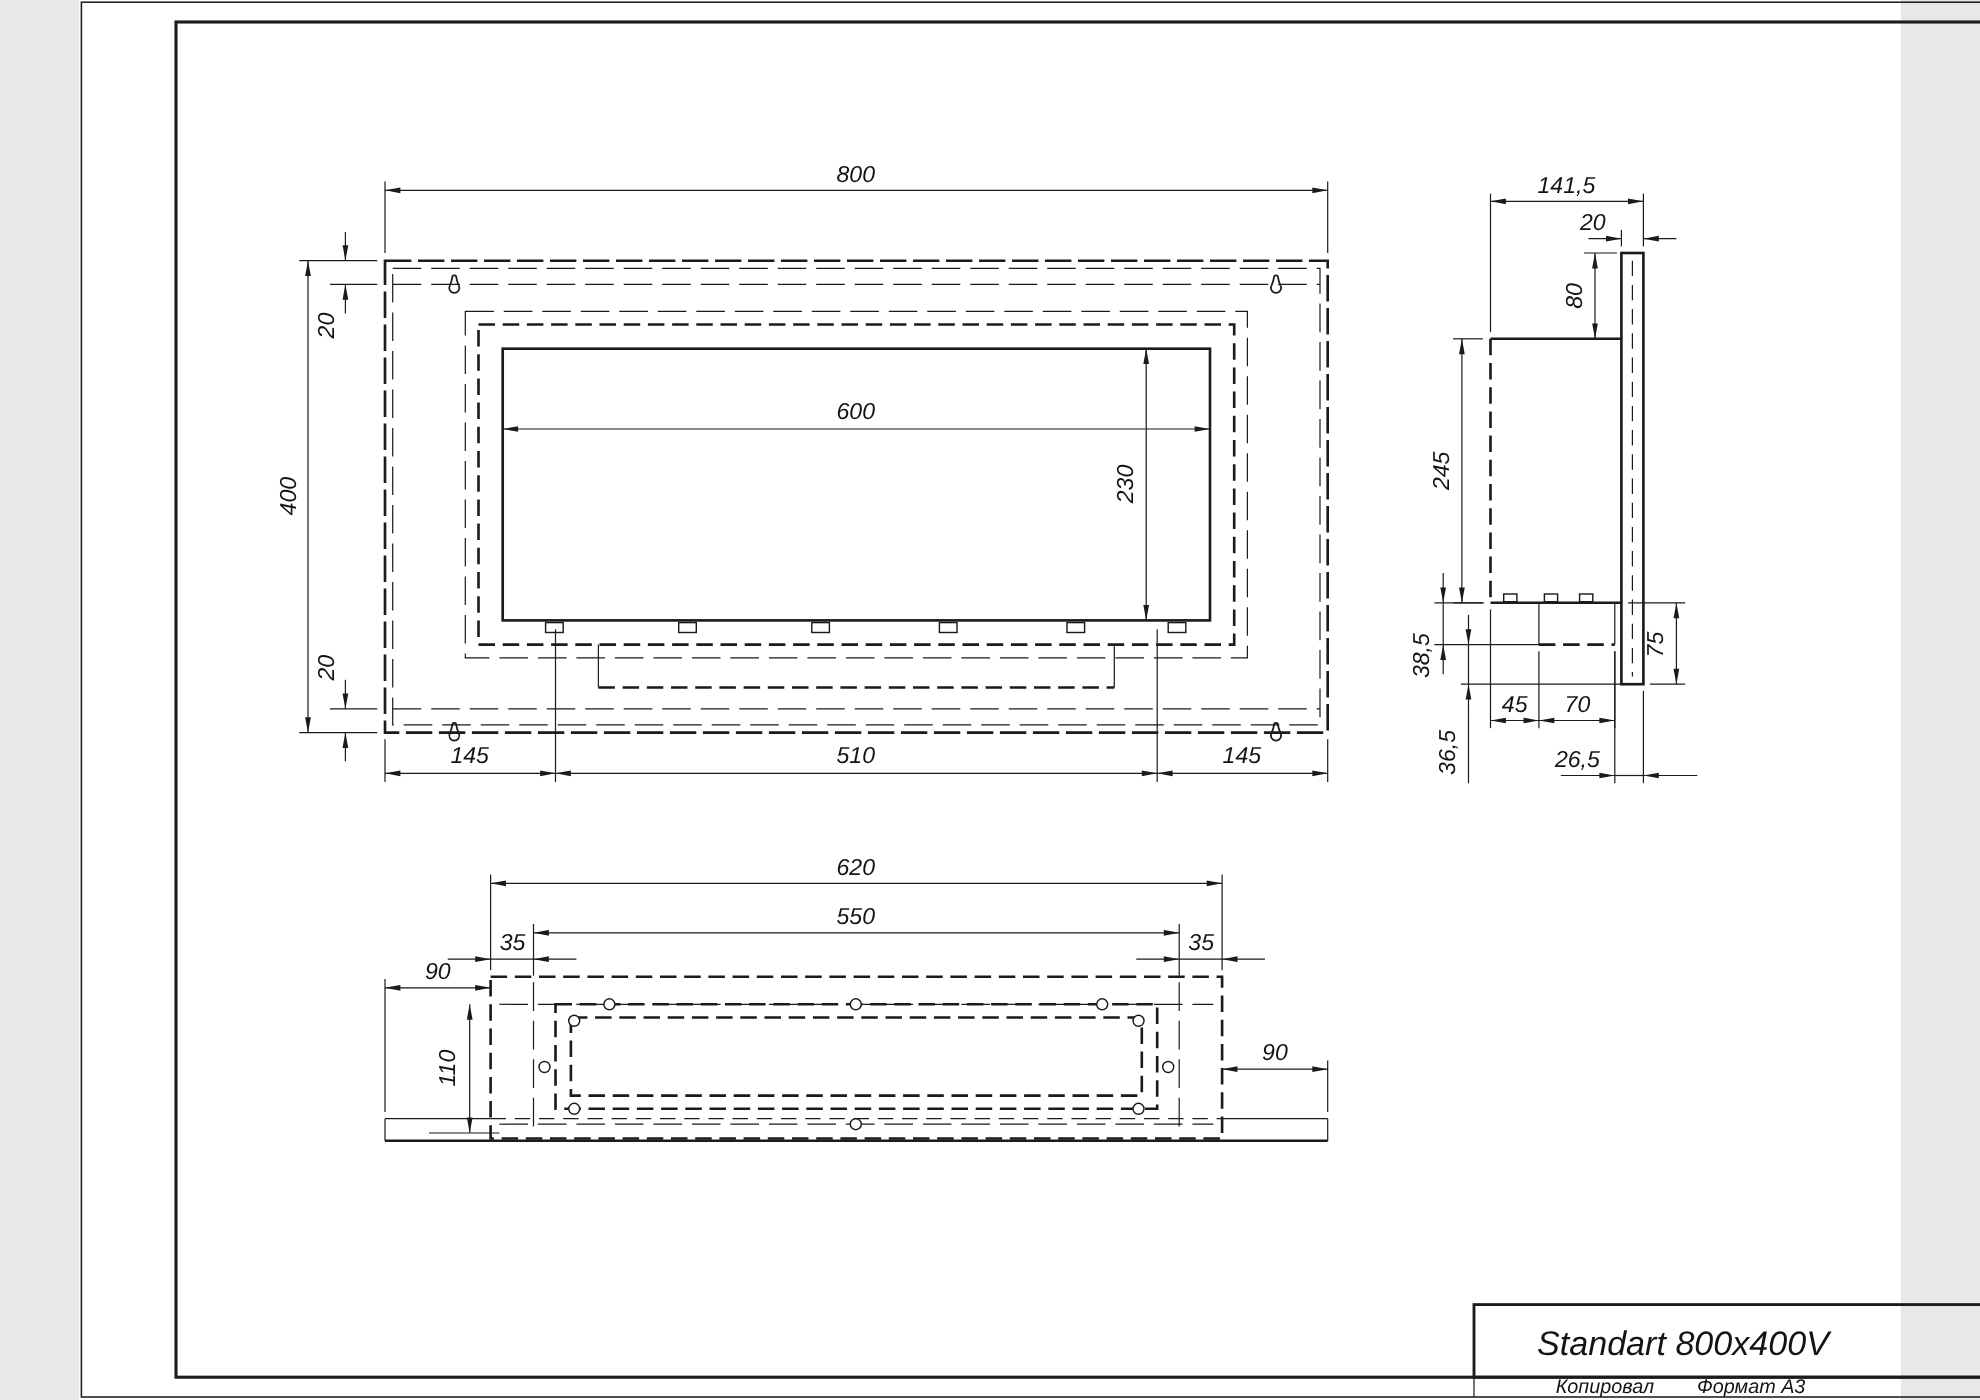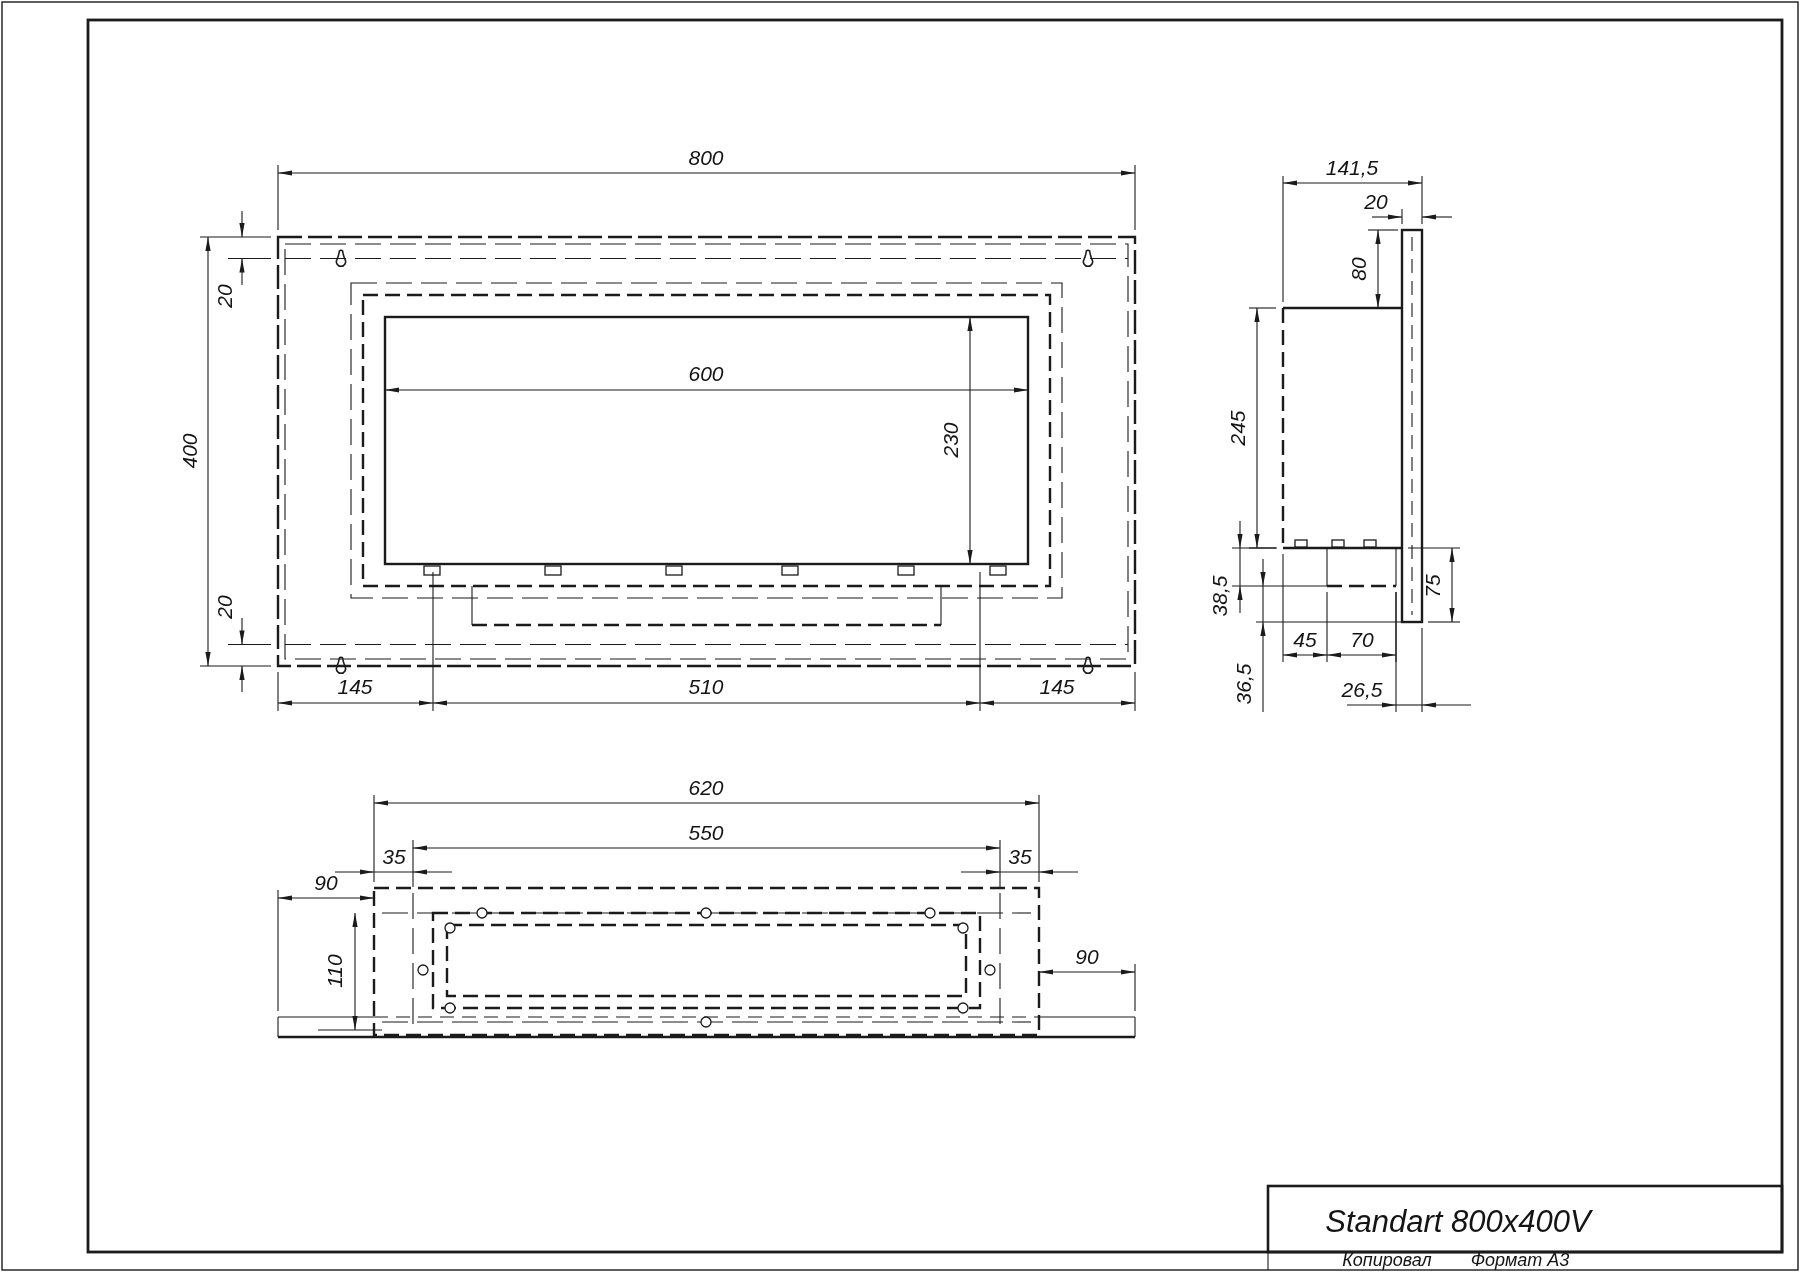--- a/index.html
+++ b/index.html
@@ -1,16 +1,16 @@
 <!DOCTYPE html>
 <html><head>
 <meta charset="utf-8">
 <style>
   html,body{margin:0;padding:0;background:#e8e8e8;}
-  .sheet{position:relative;width:1800px;height:1273px;background:#ffffff;margin:0 auto;}
+  .sheet{position:relative;width:1656px;height:1273px;background:#ffffff;margin:0 auto;}
   svg{display:block;}
   .thick{stroke:#1b1b1b;stroke-width:2.4;fill:none;}
   .thick-dash{stroke:#1b1b1b;stroke-width:2.4;fill:none;stroke-dasharray:24 6;}
   .hid{stroke:#1b1b1b;stroke-width:2.4;fill:none;stroke-dasharray:15 7;}
   .thin{stroke:#1b1b1b;stroke-width:1.1;fill:none;}
   .thin-dash{stroke:#1b1b1b;stroke-width:1.1;fill:none;stroke-dasharray:26 9;}
   .thin-dash2{stroke:#1b1b1b;stroke-width:1.1;fill:none;stroke-dasharray:14 8;}
   .dim{stroke:#1b1b1b;stroke-width:1.1;fill:none;}
   .tab{stroke:#1b1b1b;stroke-width:1.3;fill:#ffffff;}
   .hole{stroke:#1b1b1b;stroke-width:1.3;fill:#ffffff;}

